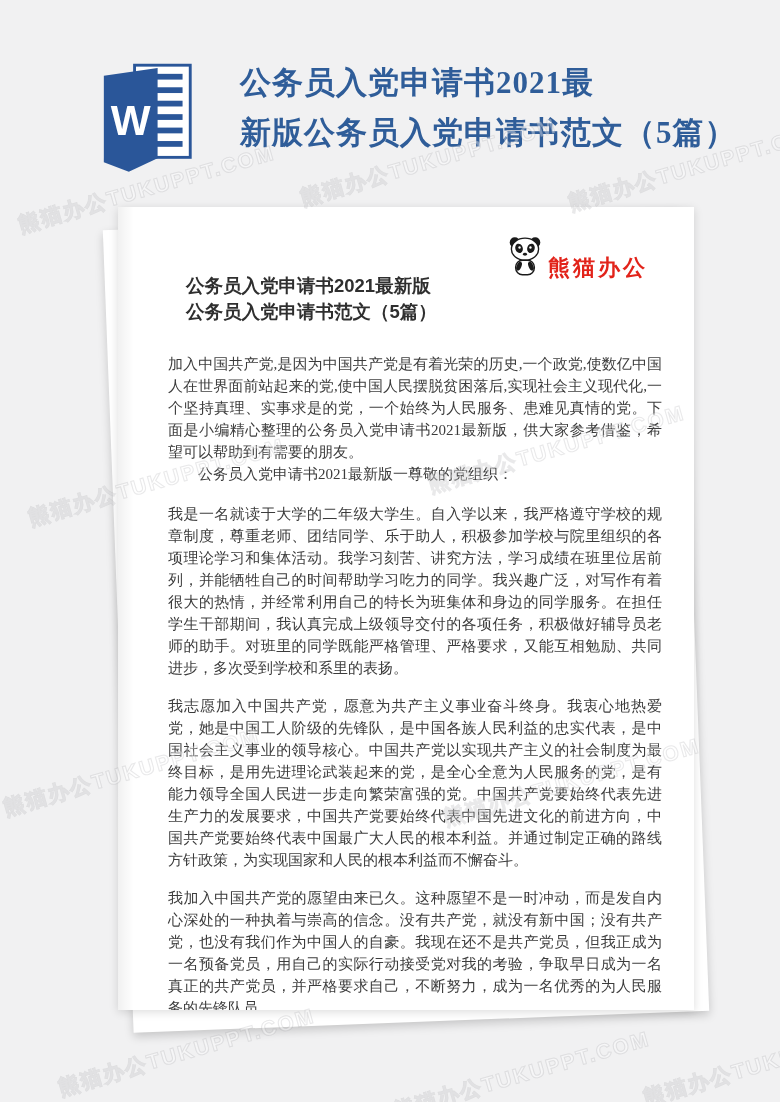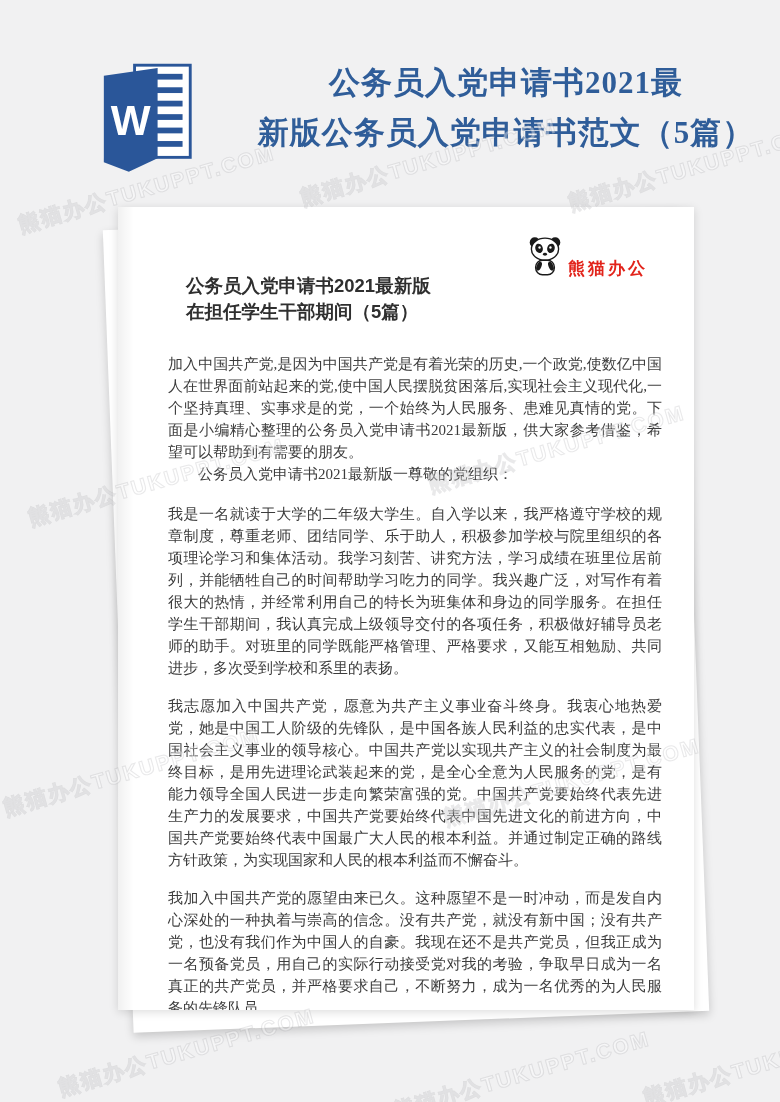--- a/index.html
+++ b/index.html
@@ -15,21 +15,20 @@
   .word-icon{position:absolute;left:100px;top:62px;width:96px;height:112px;}
   .hero-title{
     position:absolute;left:240px;top:58px;width:532px;
     margin:0;
     font-family:"Liberation Serif",serif;
     font-weight:bold;
     font-size:31px;
     line-height:50px;
     letter-spacing:1px;
     color:#2f5d99;
-    text-align:center;
   }
 
   
   .preview-stack{position:absolute;left:118px;top:207px;width:576px;height:803px;}
   .page-behind{
     position:absolute;left:0;top:0;width:576px;height:803px;
     background:#ffffff;
     transform:translateY(12px) rotate(-2.2deg);
     box-shadow:0 4px 10px rgba(0,0,0,0.18);
     z-index:1;
@@ -46,21 +45,21 @@
   .page-main::before{
     content:"";position:absolute;left:0;top:0;bottom:0;width:16px;
     background:linear-gradient(90deg,rgba(0,0,0,0.055),rgba(0,0,0,0));
     pointer-events:none;
   }
 
   
   .logo-row{display:flex;justify-content:flex-end;align-items:center;height:38px;margin-right:14px;}
   .panda-icon{width:34px;height:42px;margin-right:6px;margin-top:4px;}
   .logo-text{
-    color:#e2231a;font-weight:bold;font-size:17px;letter-spacing:3px;
+    color:#e2231a;font-weight:bold;font-size:22px;letter-spacing:3px;
     font-family:"Liberation Sans",sans-serif;
     margin-top:28px;
   }
 
   
   .doc-heading{
     margin:0 0 0 18px;
     font-family:"Liberation Sans",sans-serif;
     font-weight:bold;
     font-size:18.5px;
@@ -136,21 +135,21 @@
           <ellipse cx="20" cy="22" rx="2.4" ry="1.7" fill="#1a1a1a"></ellipse>
           <rect x="9" y="29" width="22" height="17" rx="8" fill="#ffffff" stroke="#1a1a1a" stroke-width="1.6"></rect>
           <ellipse cx="13" cy="36" rx="2.8" ry="5.5" fill="#1a1a1a" transform="rotate(22 13 36)"></ellipse>
           <ellipse cx="27" cy="36" rx="2.8" ry="5.5" fill="#1a1a1a" transform="rotate(-22 27 36)"></ellipse>
         </svg>
         <span class="logo-text">熊猫办公</span>
       </div>
 
       <h2 class="doc-heading">
         <span>公务员入党申请书2021最新版</span><br>
-        <span>在担任学生干部期间（5篇）</span>
+        <span>公务员入党申请书范文（5篇）</span>
       </h2>
 
       <div class="doc-body">
         <p class="para para-first">加入中国共产党,是因为中国共产党是有着光荣的历史,一个政党,使数亿中国人在世界面前站起来的党,使中国人民摆脱贫困落后,实现社会主义现代化,一个坚持真理、实事求是的党，一个始终为人民服务、患难见真情的党。下面是小编精心整理的公务员入党申请书2021最新版，供大家参考借鉴，希望可以帮助到有需要的朋友。</p>
         <p class="para salutation">公务员入党申请书2021最新版一尊敬的党组织：</p>
         <p class="para">我是一名就读于大学的二年级大学生。自入学以来，我严格遵守学校的规章制度，尊重老师、团结同学、乐于助人，积极参加学校与院里组织的各项理论学习和集体活动。我学习刻苦、讲究方法，学习成绩在班里位居前列，并能牺牲自己的时间帮助学习吃力的同学。我兴趣广泛，对写作有着很大的热情，并经常利用自己的特长为班集体和身边的同学服务。在担任学生干部期间，我认真完成上级领导交付的各项任务，积极做好辅导员老师的助手。对班里的同学既能严格管理、严格要求，又能互相勉励、共同进步，多次受到学校和系里的表扬。</p>
         <p class="para">我志愿加入中国共产党，愿意为共产主义事业奋斗终身。我衷心地热爱党，她是中国工人阶级的先锋队，是中国各族人民利益的忠实代表，是中国社会主义事业的领导核心。中国共产党以实现共产主义的社会制度为最终目标，是用先进理论武装起来的党，是全心全意为人民服务的党，是有能力领导全国人民进一步走向繁荣富强的党。中国共产党要始终代表先进生产力的发展要求，中国共产党要始终代表中国先进文化的前进方向，中国共产党要始终代表中国最广大人民的根本利益。并通过制定正确的路线方针政策，为实现国家和人民的根本利益而不懈奋斗。</p>
         <p class="para">我加入中国共产党的愿望由来已久。这种愿望不是一时冲动，而是发自内心深处的一种执着与崇高的信念。没有共产党，就没有新中国；没有共产党，也没有我们作为中国人的自豪。我现在还不是共产党员，但我正成为一名预备党员，用自己的实际行动接受党对我的考验，争取早日成为一名真正的共产党员，并严格要求自己，不断努力，成为一名优秀的为人民服务的先锋队员。</p>
       </div>
     </div>

